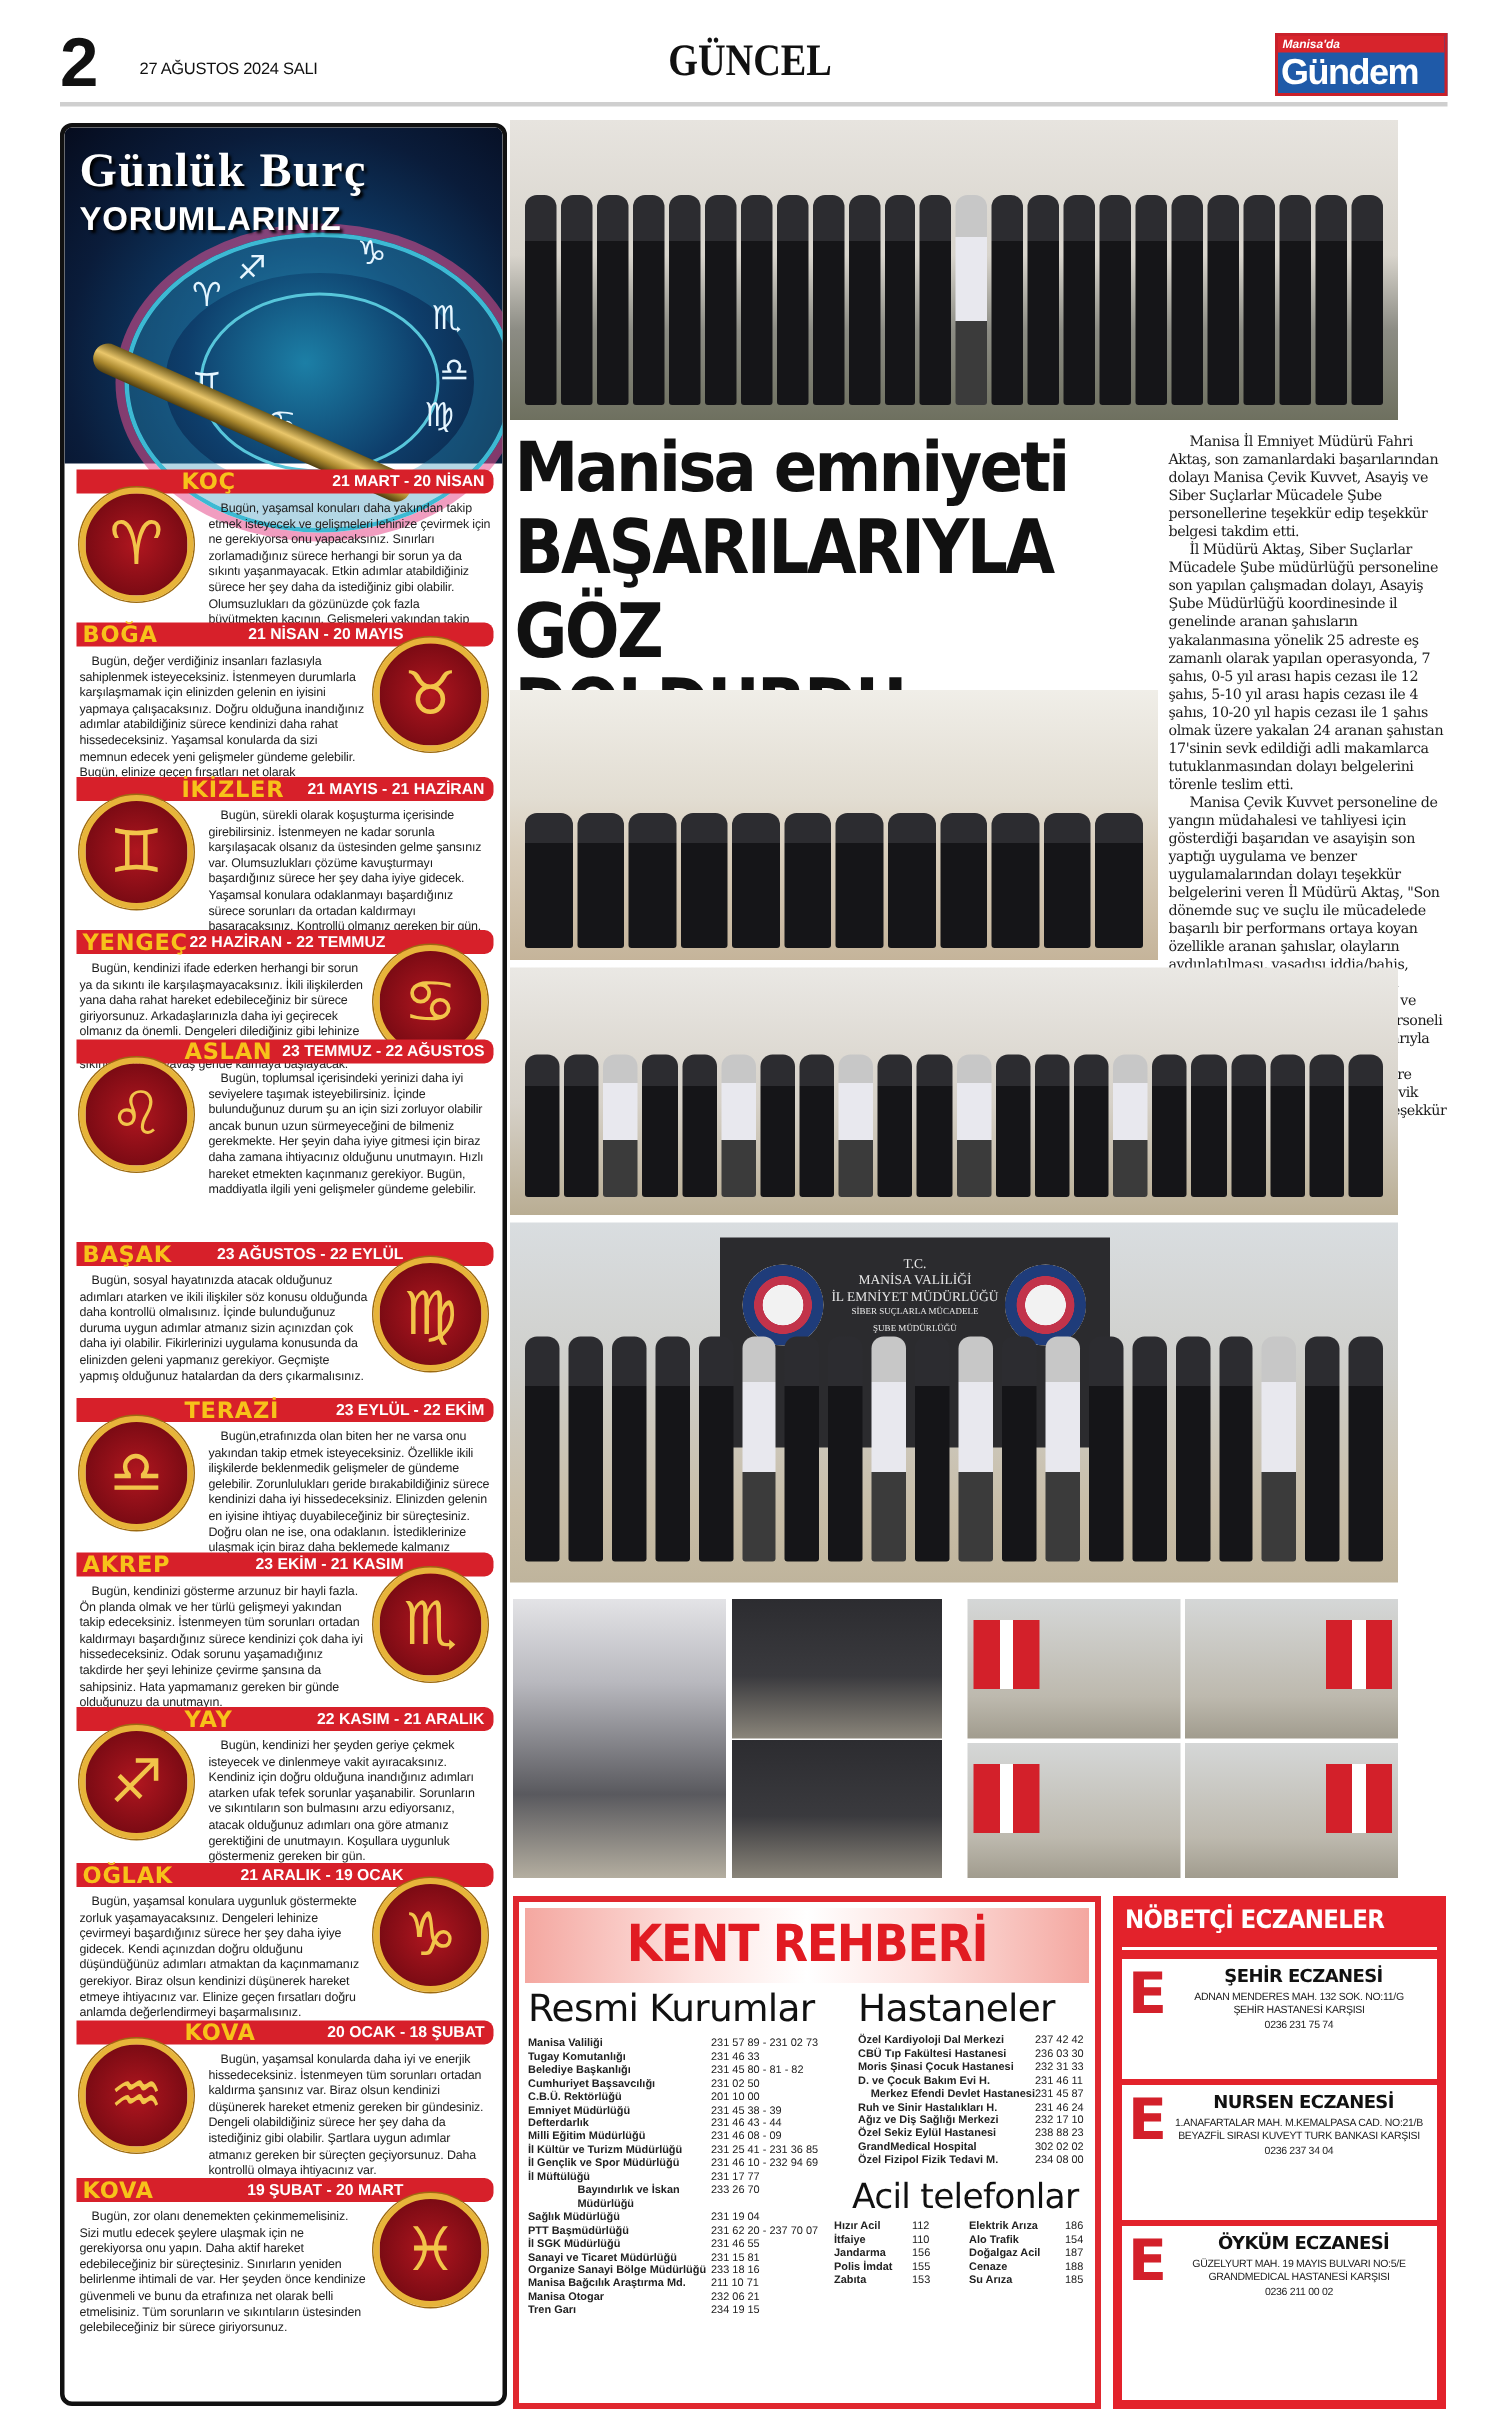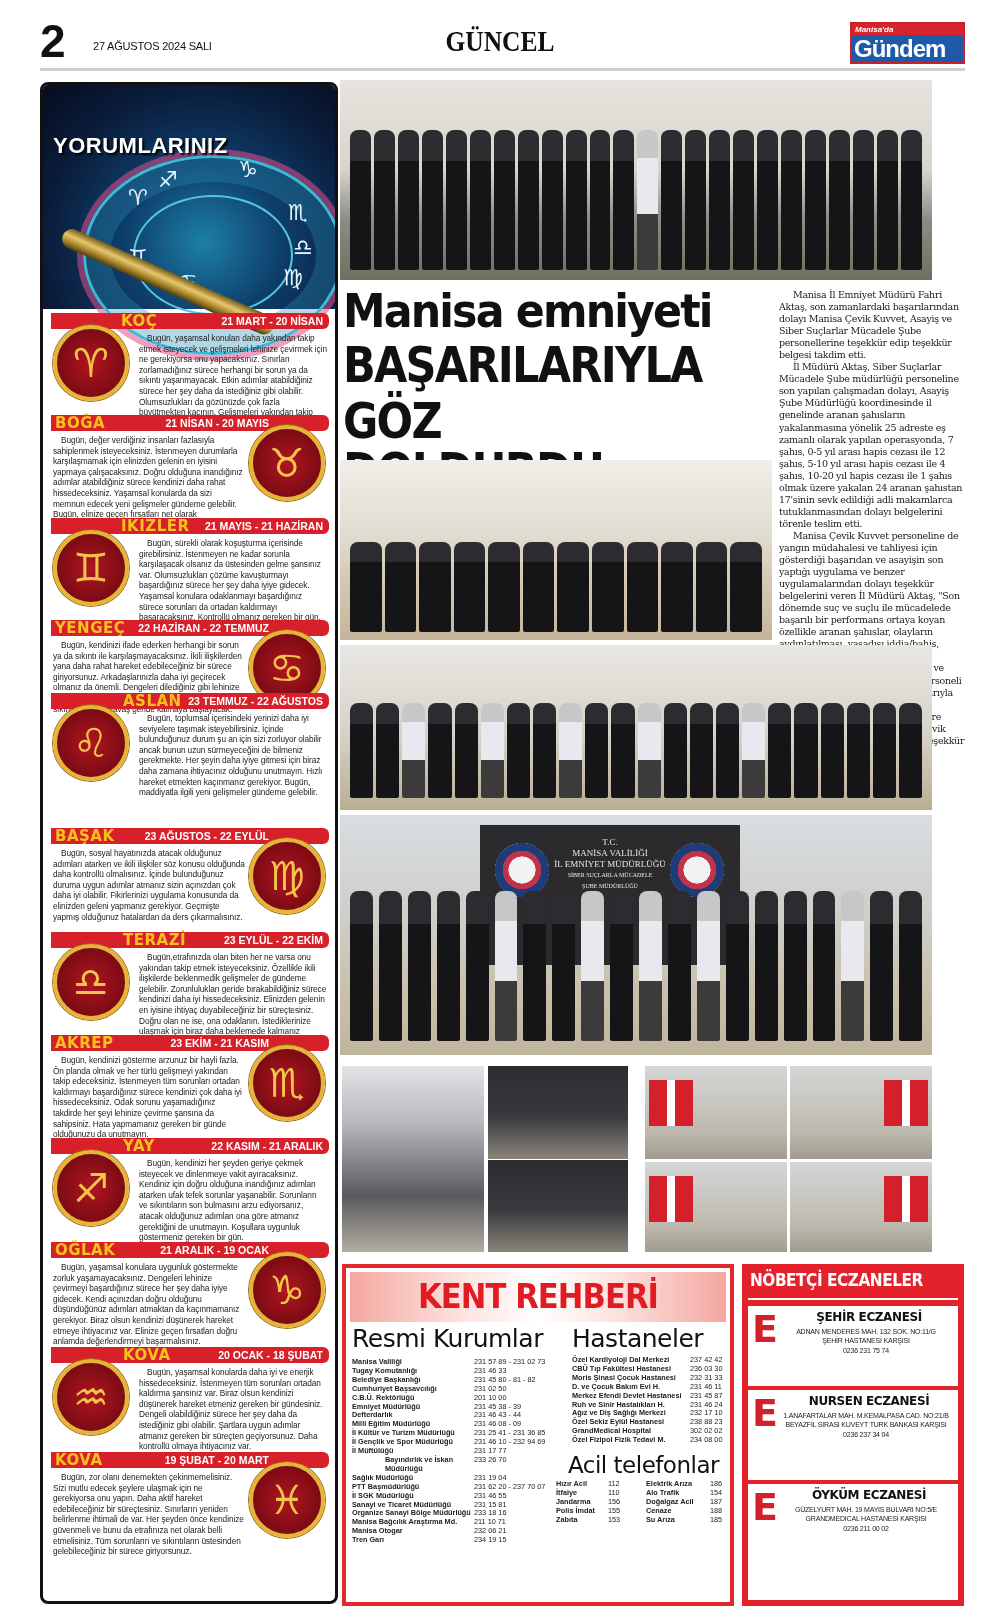--- a/index.html
+++ b/index.html
@@ -87,20 +87,21 @@
     <div class="wheel2"></div>
     <span class="glyph" style="left:115px;top:82px">♐</span>
     <span class="glyph" style="left:195px;top:72px">♑</span>
     <span class="glyph" style="left:245px;top:115px">♏</span>
     <span class="glyph" style="left:250px;top:150px">♎</span>
     <span class="glyph" style="left:240px;top:180px">♍</span>
     <span class="glyph" style="left:85px;top:100px">♈</span>
     <span class="glyph" style="left:85px;top:160px">♊</span>
     <span class="glyph" style="left:135px;top:185px">♋</span>
     <div class="pen"></div>
+    <div class="horo-title1">Günlük Burç</div>
     <div class="horo-title2">YORUMLARINIZ</div>
   </div>
 
   <div class="sign" style="top:228px;height:100px">
     <div class="bar"></div>
     <div class="name" style="left:70px">KOÇ</div>
     <div class="dates">21 MART - 20 NİSAN</div>
     <div class="medal" style="left:2px;top:12px">♈</div>
     <div class="text" style="left:88px;top:20px;width:188px">Bugün, yaşamsal konuları daha yakından takip etmek isteyecek ve gelişmeleri lehinize çevirmek için ne gerekiyorsa onu yapacaksınız. Sınırları zorlamadığınız sürece herhangi bir sorun ya da sıkıntı yaşanmayacak. Etkin adımlar atabildiğiniz sürece her şey daha da istediğiniz gibi olabilir. Olumsuzlukları da gözünüzde çok fazla büyütmekten kaçının. Gelişmeleri yakından takip etmeniz gerekmekte.</div>
   </div>
@@ -117,21 +118,21 @@
     <div class="bar"></div>
     <div class="name" style="left:70px">İKİZLER</div>
     <div class="dates">21 MAYIS - 21 HAZİRAN</div>
     <div class="medal" style="left:2px;top:12px">♊</div>
     <div class="text" style="left:88px;top:20px;width:188px">Bugün, sürekli olarak koşuşturma içerisinde girebilirsiniz. İstenmeyen ne kadar sorunla karşılaşacak olsanız da üstesinden gelme şansınız var. Olumsuzlukları çözüme kavuşturmayı başardığınız sürece her şey daha iyiye gidecek. Yaşamsal konulara odaklanmayı başardığınız sürece sorunları da ortadan kaldırmayı başaracaksınız. Kontrollü olmanız gereken bir gün.</div>
   </div>
 
   <div class="sign" style="top:535px;height:100px">
     <div class="bar"></div>
     <div class="name" style="left:4px">YENGEÇ</div>
-    <div class="dates" style="right:60px">22 HAZİRAN - 22 TEMMUZ</div>
+    <div class="dates" style="right:72px">22 HAZİRAN - 22 TEMMUZ</div>
     <div class="medal" style="left:198px;top:10px">♋</div>
     <div class="text" style="left:2px;top:20px;width:192px">Bugün, kendinizi ifade ederken herhangi bir sorun ya da sıkıntı ile karşılaşmayacaksınız. İkili ilişkilerden yana daha rahat hareket edebileceğiniz bir sürece giriyorsunuz. Arkadaşlarınızla daha iyi geçirecek olmanız da önemli. Dengeleri dilediğiniz gibi lehinize çevirme şansına sahipsiniz. Var olan sorunlar ve sıkıntılar yavaş yavaş geride kalmaya başlayacak.</div>
   </div>
 
   <div class="sign" style="top:608px;height:100px">
     <div class="bar"></div>
     <div class="name" style="left:72px">ASLAN</div>
     <div class="dates">23 TEMMUZ - 22 AĞUSTOS</div>
     <div class="medal" style="left:2px;top:12px">♌</div>
     <div class="text" style="left:88px;top:20px;width:188px">Bugün, toplumsal içerisindeki yerinizi daha iyi seviyelere taşımak isteyebilirsiniz. İçinde bulunduğunuz durum şu an için sizi zorluyor olabilir ancak bunun uzun sürmeyeceğini de bilmeniz gerekmekte. Her şeyin daha iyiye gitmesi için biraz daha zamana ihtiyacınız olduğunu unutmayın. Hızlı hareket etmekten kaçınmanız gerekiyor. Bugün, maddiyatla ilgili yeni gelişmeler gündeme gelebilir.</div>
@@ -427,21 +428,21 @@
       </div>
       <div class="row">
         <span class="n" style="width: 118px;">Moris Şinasi Çocuk Hastanesi</span>
         <span class="v">232 31 33</span>
       </div>
       <div class="row">
         <span class="n" style="width: 118px;">D. ve Çocuk Bakım Evi H.</span>
         <span class="v">231 46 11</span>
       </div>
       <div class="row">
-        <span class="n" style="width: 118px;">Merkez Efendi Devlet Hastanesi</span>
+        <span class="n" style="width: 118px; text-align: right;">Merkez Efendi Devlet Hastanesi</span>
         <span class="v">231 45 87</span>
       </div>
       <div class="row">
         <span class="n" style="width: 118px;">Ruh ve Sinir Hastalıkları H.</span>
         <span class="v">231 46 24</span>
       </div>
       <div class="row">
         <span class="n" style="width: 118px;">Ağız ve Diş Sağlığı Merkezi</span>
         <span class="v">232 17 10</span>
       </div>

